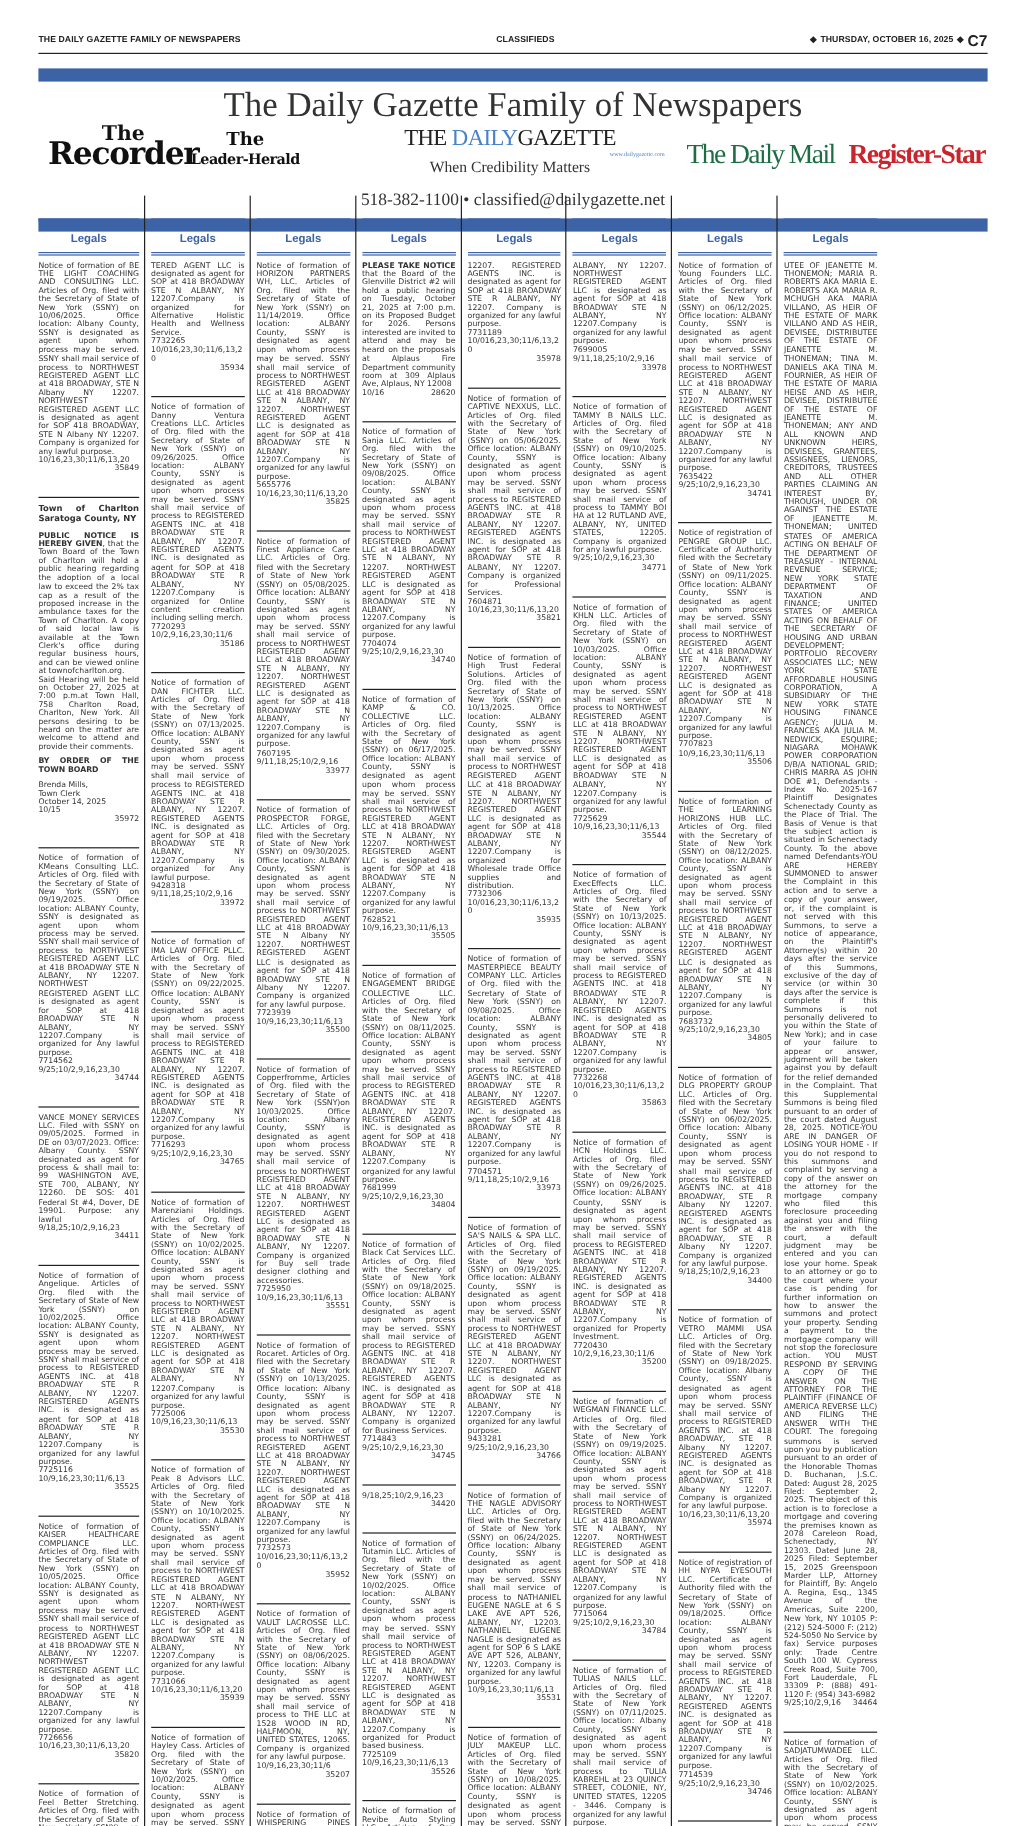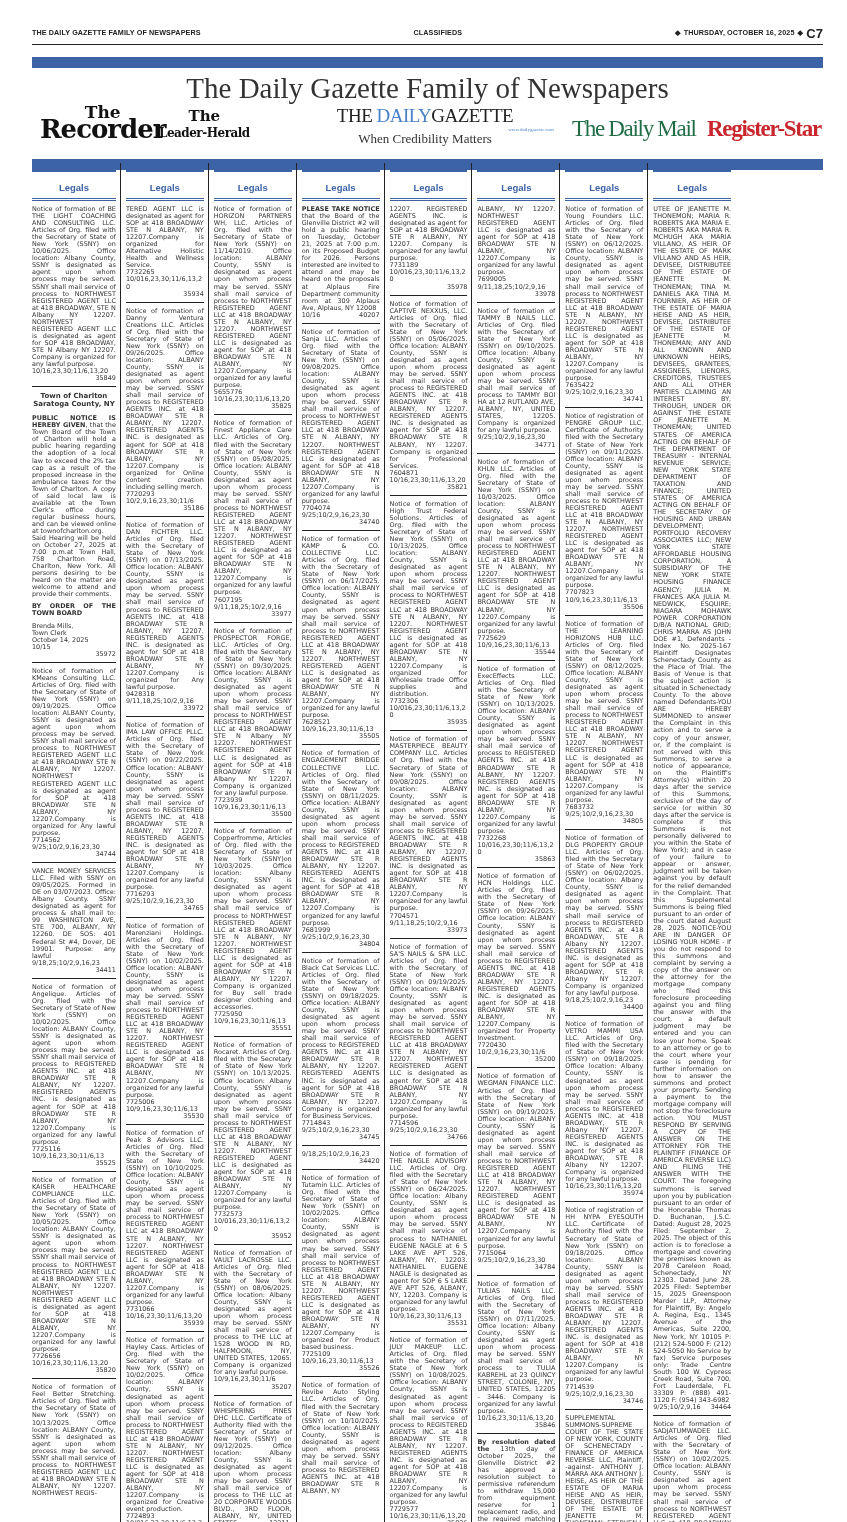--- a/index.html
+++ b/index.html
@@ -29,30 +29,30 @@
   .logo-gaz .tag { font-family: "Liberation Serif", serif; font-size: 13px; color: #333; margin-top: -1px; }
   .logo-dm { position: absolute; left: 540px; top: 12px; font-family: "Liberation Serif", serif; font-weight: normal; font-size: 23px; color: #1f6d45; letter-spacing: -1.3px; }
   .logo-rs { position: absolute; left: 675px; top: 12px; font-family: "Liberation Serif", serif; font-weight: bold; font-size: 23px; color: #c8252c; letter-spacing: -1.3px; }
   .contact { text-align: center; font-family: "Liberation Serif", serif; font-size: 14.5px; color: #333; margin: 0 0 6px 0; }
 
   .columns { position: absolute; left: 32px; top: 163px; width: 791px; height: 1359px; display: flex; }
   .col { position: relative; width: 87.9px; padding: 0 0 0 0; height: 100%; }
   .col + .col { border-left: 1px solid #222; }
   .col-inner { padding: 0 4px 0 5px; }
   .col:first-child .col-inner { padding-left: 0; }
-  .col-head { border-top: 2px solid #3c63a6; margin-top: 7px; padding-top: 2px; }
+  .col-head { border-top: 2px solid #3c63a6; margin-top: 19px; padding-top: 2px; }
   .col-head .lbl { text-align: center; font-family: "Liberation Sans", sans-serif; font-weight: bold; color: #3c63a6; font-size: 9.5px; padding: 8px 0 5px 0; }
   .col-head .under { border-top: 1px solid #3c63a6; border-bottom: 1px solid #3c63a6; height: 3px; margin-bottom: 5px; }
 
-  .notice { font-size: 6.45px; line-height: 7.05px; text-align: justify; color: #333; padding-bottom: 4px; border-bottom: 1.3px solid #222; margin-bottom: 5px; hyphens: auto; word-break: break-word; }
+  .notice { font-size: 6.45px; line-height: 7.05px; text-align: justify; color: #333; padding-bottom: 20px; border-bottom: 1.3px solid #222; margin-bottom: 5px; hyphens: auto; word-break: break-word; }
   .notice:last-child { border-bottom: none; }
   .notice .lead { font-weight: bold; }
   .notice .code, .notice .dates { display: block; text-align: left; }
   .notice .num { display: block; text-align: right; }
-  .notice .hdr { display: block; text-align: center; font-weight: bold; font-size: 7px; line-height: 8px; }
+  .notice .hdr { display: block; font-weight: bold; font-size: 7px; line-height: 8px; }
   .notice p + p { margin-top: 5px; }
   .notice .blk { display: block; }
 </style>
 </head>
 <body>
 
 <div class="topbar">
   <span>THE DAILY GAZETTE FAMILY OF NEWSPAPERS</span>
   <span>CLASSIFIEDS</span>
   <span class="right">
@@ -76,20 +76,21 @@
       <div class="name">Leader-Herald</div>
     </div>
     <div class="logo-gaz">
       <div class="gz"><span>THE </span><span class="daily">DAILY</span><span>GAZETTE</span></div>
       <div class="url">www.dailygazette.com</div>
       <div class="tag">When Credibility Matters</div>
     </div>
     <div class="logo-dm">The Daily Mail</div>
     <div class="logo-rs">Register-Star</div>
   </div>
+  <div class="contact">518-382-1100 • classified@dailygazette.net</div>
   <div class="bar"></div>
 </div>
 
 <div class="columns" id="columns">
     <div class="col">
       <div class="col-inner">
         <div class="col-head">
           <div class="lbl">Legals</div>
           <div class="under"></div>
         </div>
@@ -229,21 +230,21 @@
     <div class="col">
       <div class="col-inner">
         <div class="col-head">
           <div class="lbl">Legals</div>
           <div class="under"></div>
         </div>
         <div class="notice">
           <span class="blk"><span class="lead">PLEASE TAKE NOTICE</span><span> that the Board of the Glenville District #2 will hold a public hearing on Tuesday, October 21, 2025 at 7:00 p.m. on its Proposed Budget for 2026. Persons interested are invited to attend and may be heard on the proposals at Alplaus Fire Department community room at 309 Alplaus Ave, Alplaus, NY 12008</span></span>
           <span style="display:flex;justify-content:space-between">
             <span>10/16</span>
-            <span>40207</span>
+            <span>28620</span>
           </span>
         </div>
         <div class="notice">
           <span class="blk"><span>Notice of formation of Sanja LLC. Articles of Org. filed with the Secretary of State of New York (SSNY) on 09/08/2025. Office location: ALBANY County, SSNY is designated as agent upon whom process may be served. SSNY shall mail service of process to NORTHWEST REGISTERED AGENT LLC at 418 BROADWAY STE N ALBANY, NY 12207. NORTHWEST REGISTERED AGENT LLC is designated as agent for SOP at 418 BROADWAY STE N ALBANY, NY 12207.Company is organized for any lawful purpose.</span></span>
           <span class="code">7704074</span>
           <span class="dates">9/25;10/2,9,16,23,30</span>
           <span class="num">34740</span>
         </div>
         <div class="notice">
           <span class="blk"><span>Notice of formation of KAMP &amp; CO. COLLECTIVE LLC. Articles of Org. filed with the Secretary of State of New York (SSNY) on 06/17/2025. Office location: ALBANY County, SSNY is designated as agent upon whom process may be served. SSNY shall mail service of process to NORTHWEST REGISTERED AGENT LLC at 418 BROADWAY STE N ALBANY, NY 12207. NORTHWEST REGISTERED AGENT LLC is designated as agent for SOP at 418 BROADWAY STE N ALBANY, NY 12207.Company is organized for any lawful purpose.</span></span>
@@ -303,21 +304,21 @@
           <span class="num">35935</span>
         </div>
         <div class="notice">
           <span class="blk"><span>Notice of formation of MASTERPIECE BEAUTY COMPANY LLC. Articles of Org. filed with the Secretary of State of New York (SSNY) on 09/08/2025. Office location: ALBANY County, SSNY is designated as agent upon whom process may be served. SSNY shall mail service of process to REGISTERED AGENTS INC. at 418 BROADWAY STE R ALBANY, NY 12207. REGISTERED AGENTS INC. is designated as agent for SOP at 418 BROADWAY STE R ALBANY, NY 12207.Company is organized for any lawful purpose.</span></span>
           <span class="code">7704571</span>
           <span class="dates">9/11,18,25;10/2,9,16</span>
           <span class="num">33973</span>
         </div>
         <div class="notice">
           <span class="blk"><span>Notice of formation of SA'S NAILS &amp; SPA LLC. Articles of Org. filed with the Secretary of State of New York (SSNY) on 09/19/2025. Office location: ALBANY County, SSNY is designated as agent upon whom process may be served. SSNY shall mail service of process to NORTHWEST REGISTERED AGENT LLC at 418 BROADWAY STE N ALBANY, NY 12207. NORTHWEST REGISTERED AGENT LLC is designated as agent for SOP at 418 BROADWAY STE N ALBANY, NY 12207.Company is organized for any lawful purpose.</span></span>
-          <span class="code">7714596</span>
+          <span class="code">9433281</span>
           <span class="dates">9/25;10/2,9,16,23,30</span>
           <span class="num">34766</span>
         </div>
         <div class="notice">
           <span class="blk"><span>Notice of formation of THE NAGLE ADVISORY LLC. Articles of Org. filed with the Secretary of State of New York (SSNY) on 06/24/2025. Office location: Albany County, SSNY is designated as agent upon whom process may be served. SSNY shall mail service of process to NATHANIEL EUGENE NAGLE at 6 S LAKE AVE APT 526, ALBANY, NY, 12203. NATHANIEL EUGENE NAGLE is designated as agent for SOP 6 S LAKE AVE APT 526, ALBANY, NY, 12203. Company is organized for any lawful purpose.</span></span>
           <span class="dates">10/9,16,23,30;11/6,13</span>
           <span class="num">35531</span>
         </div>
         <div class="notice">
           <span class="blk"><span>Notice of formation of JULY MAKEUP LLC. Articles of Org. filed with the Secretary of State of New York (SSNY) on 10/08/2025. Office location: ALBANY County, SSNY is designated as agent upon whom process may be served. SSNY shall mail service of process to REGISTERED AGENTS INC. at 418 BROADWAY STE R ALBANY, NY 12207. REGISTERED AGENTS INC. is designated as agent for SOP at 418 BROADWAY STE R ALBANY, NY 12207.Company is organized for any lawful purpose.</span></span>

